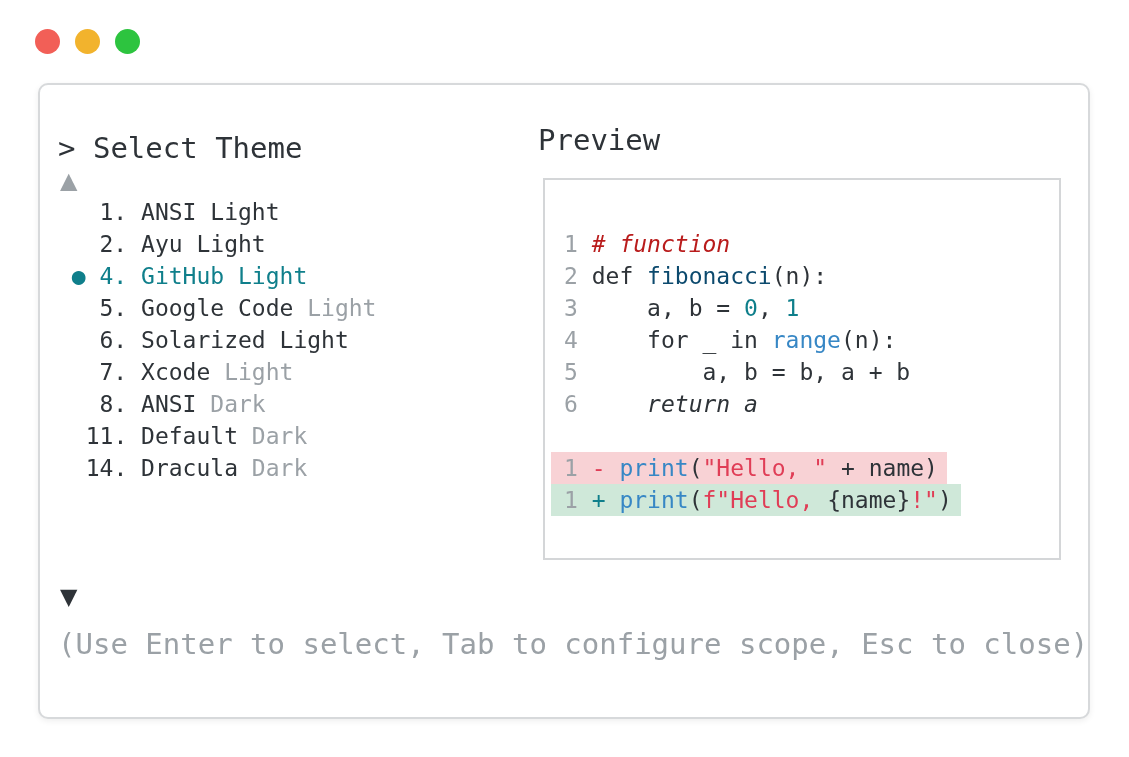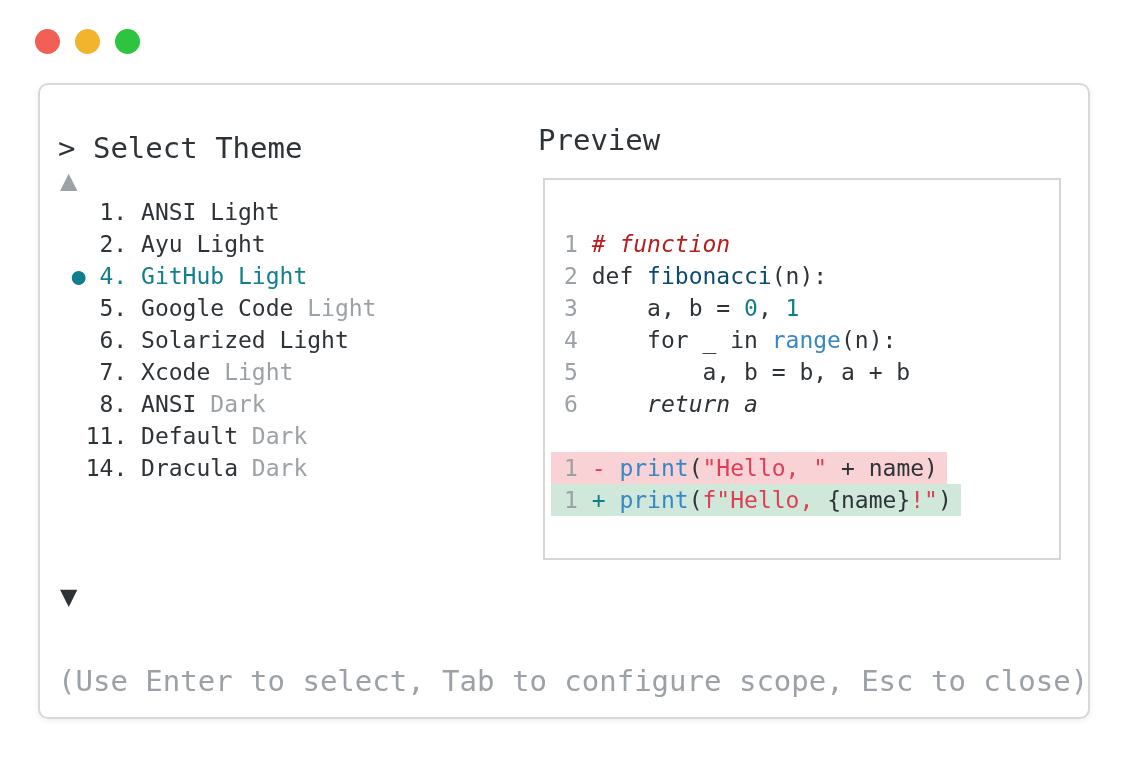--- a/index.html
+++ b/index.html
@@ -14,21 +14,21 @@
   
   #window{
     position:absolute;left:38px;top:83px;width:1052px;height:636px;
     box-sizing:border-box;border:2px solid #d7d9db;border-radius:10px;
     background:#fff;box-shadow:0 2px 6px rgba(0,0,0,0.07);
   }
   .mono-row{position:absolute;height:32px;line-height:32px;font-size:29px;white-space:pre;}
   #prompt{left:58px;top:132px;}
   #scroll-up{left:60px;top:164px;}
   #scroll-down{left:60px;top:580px;}
-  #hint{left:58px;top:665px;}
+  #hint{left:58px;top:628px;}
   #preview-title{left:538px;top:124px;}
   #theme-list{position:absolute;left:58px;top:196px;}
   .theme-row{height:32px;line-height:32px;font-size:23px;white-space:pre;cursor:default;}
   .marker{display:inline-block;width:2ch;text-align:right;}
   .num{display:inline-block;width:3ch;text-align:right;}
   .name{margin-left:1ch;}
   
   #preview-box{
     position:absolute;left:543px;top:178px;width:518px;height:382px;
     box-sizing:border-box;border:2px solid #d4d6d8;background:#fff;

